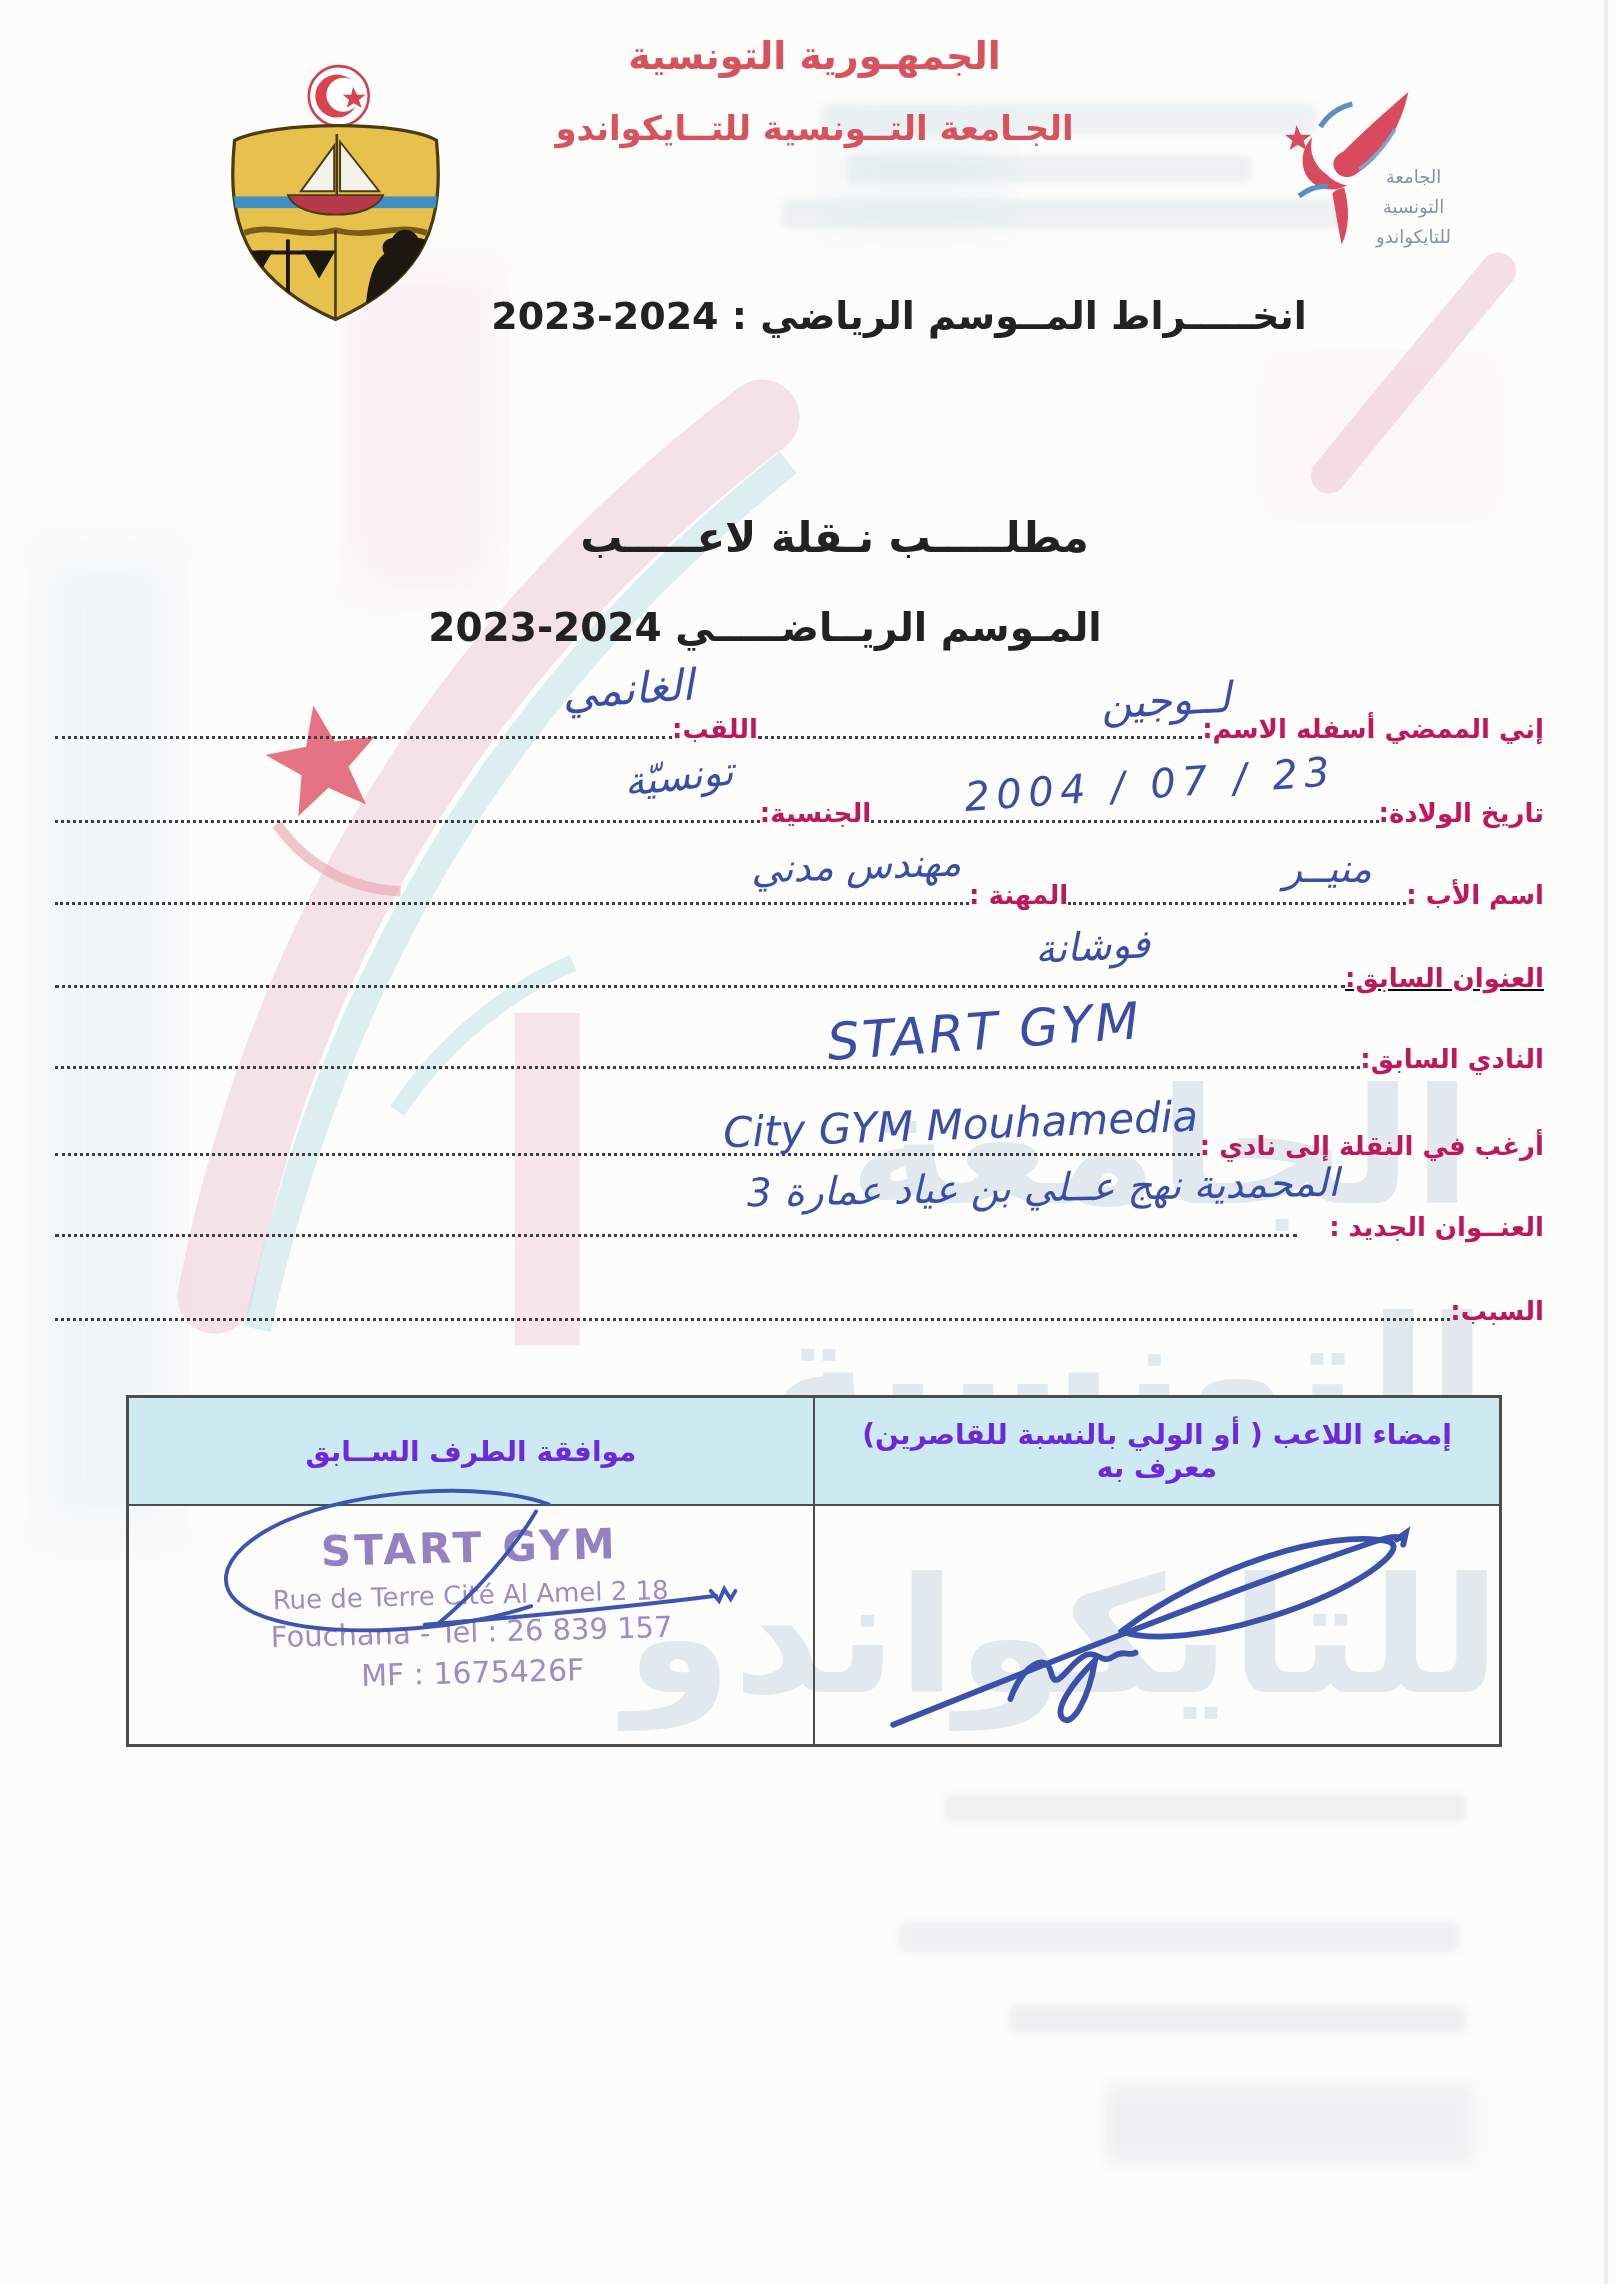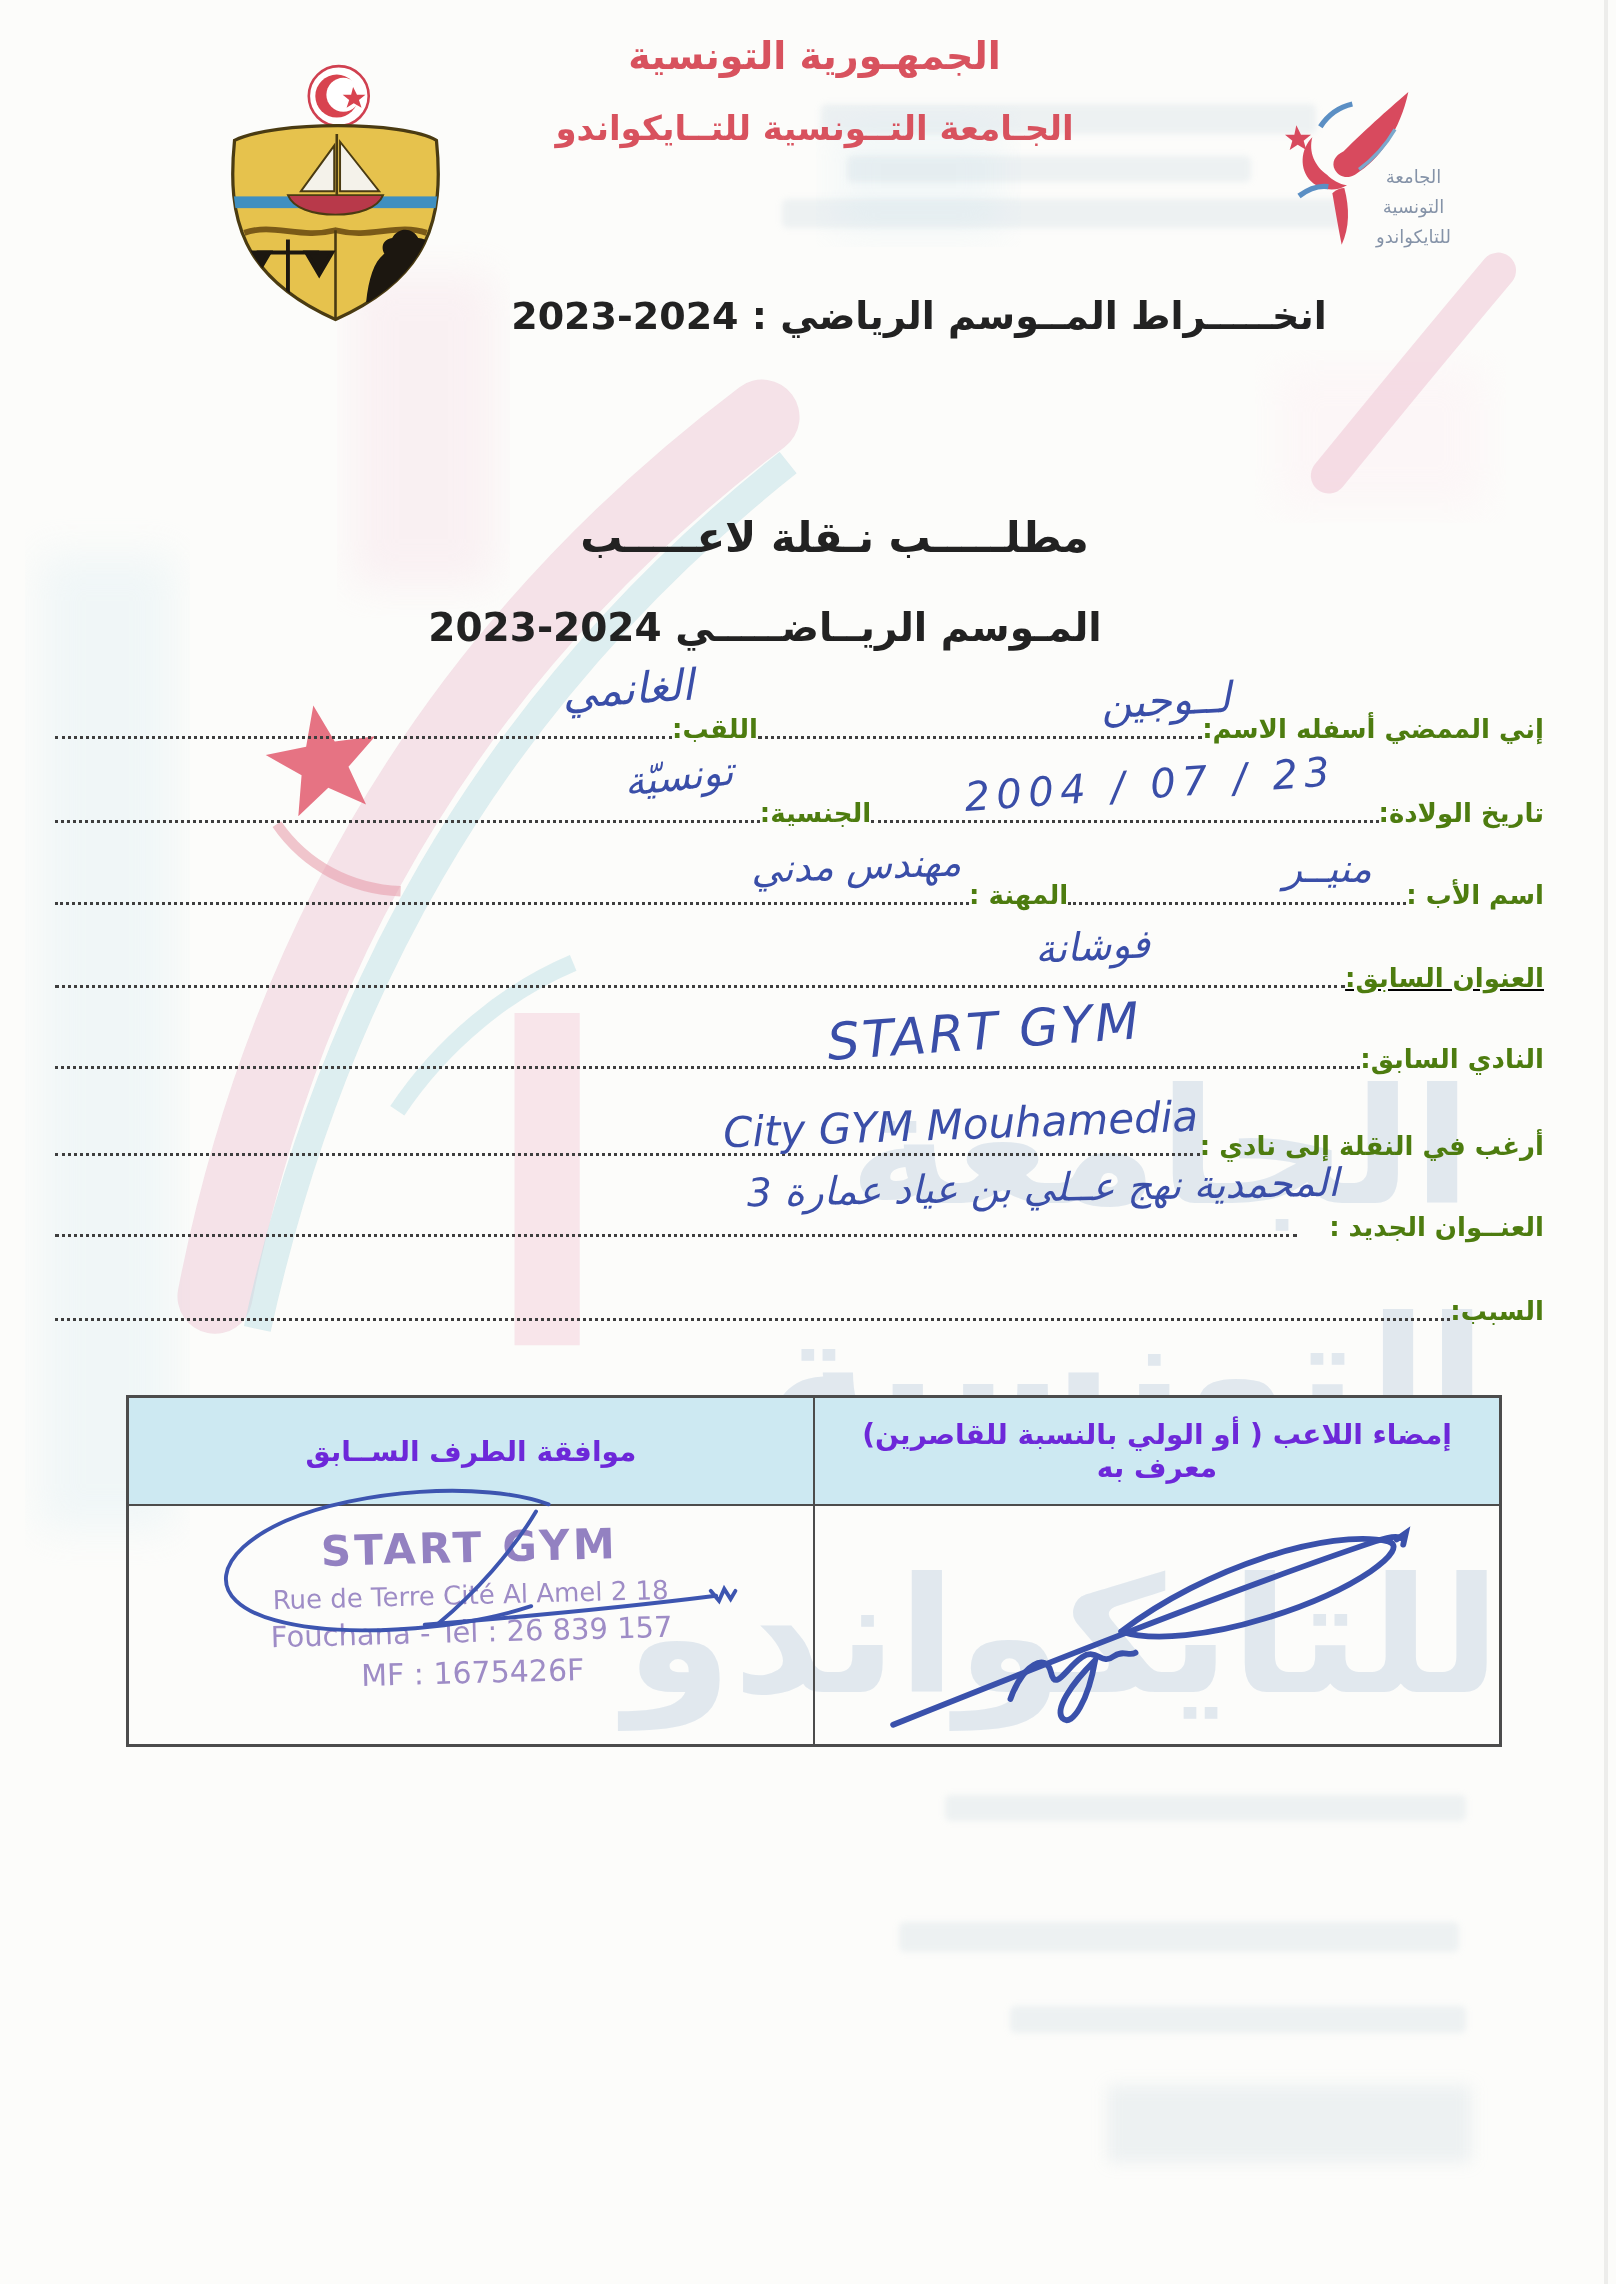--- a/index.html
+++ b/index.html
@@ -15,21 +15,21 @@
   .red-head .l2 { font-size:36px; margin-bottom:31px; }
   .red-head .l3 { font-size:34px; }
   .logo-text { direction:rtl; text-align:center; color:#8593a8; font-size:18px; line-height:30px; z-index:3; }
   
   .doc-title { direction:rtl; text-align:center; font-weight:bold; color:#222; z-index:3; }
   
   .fline {
     position:absolute; left:55px; right:72px; height:36px;
     display:flex; direction:rtl; align-items:flex-end; z-index:3;
   }
-  .flabel { font-size:26px; font-weight:bold; color:#4d7c0f; white-space:nowrap; padding-bottom:1.3px; }
+  .flabel { font-size:26px; font-weight:bold; color:#be185d; white-space:nowrap; padding-bottom:1.3px; }
   .dots { border-bottom:3.3px dotted #3e3e3e; height:3.9px; margin-bottom:6.5px; }
   .grow1 { flex:1; }
   
   .hw {
     position:absolute; color:#3a4ea8; font-style:italic; white-space:nowrap;
     z-index:4; direction:rtl; font-family:"DejaVu Sans", sans-serif;
   }
   .hw.ltr { direction:ltr; }
   
   .transfer-table {
@@ -137,21 +137,21 @@
     <path d="M 28 162 C 44 150 58 146 72 148" stroke="#5b8fc4" stroke-width="8" fill="none"></path>
     <path d="M 118 122 C 140 106 158 86 172 62" stroke="#7aa8cc" stroke-width="5" fill="none"></path>
     <polygon points="24,56 31,70 46,70 35,79 39,93 26,85 14,93 18,79 7,70 21,70" fill="#d84a5e"></polygon>
   </svg>
   <div class="abs logo-text" style="left:1358px;top:162px;width:111px;">
     <div>الجامعة</div>
     <div>التونسية</div>
     <div>للتايكواندو</div>
   </div>
 
-  <div class="abs doc-title" style="left:352px;top:294px;width:1134px;font-size:38px;">انخـــــراط المــوسم الرياضي : 2024-2023</div>
+  <div class="abs doc-title" style="left:332px;top:294px;width:1134px;font-size:38px;">انخـــــراط المــوسم الرياضي : 2024-2023</div>
   <div class="abs doc-title" style="left:261px;top:513px;width:1147px;font-size:42px;text-align:center;">مطلـــــب نـقلة لاعـــــب</div>
   <div class="abs doc-title" style="left:130px;top:605px;width:1270px;font-size:39px;">المـوسم الريــاضـــــي  2024-2023</div>
 
   <div class="fline" style="top:709px;">
     <span class="flabel">إني الممضي أسفله الاسم:</span>
     <span class="dots" style="flex:0.72;"></span>
     <span class="flabel">اللقب:</span>
     <span class="dots grow1"></span>
   </div>
   <div class="fline" style="top:793px;">

